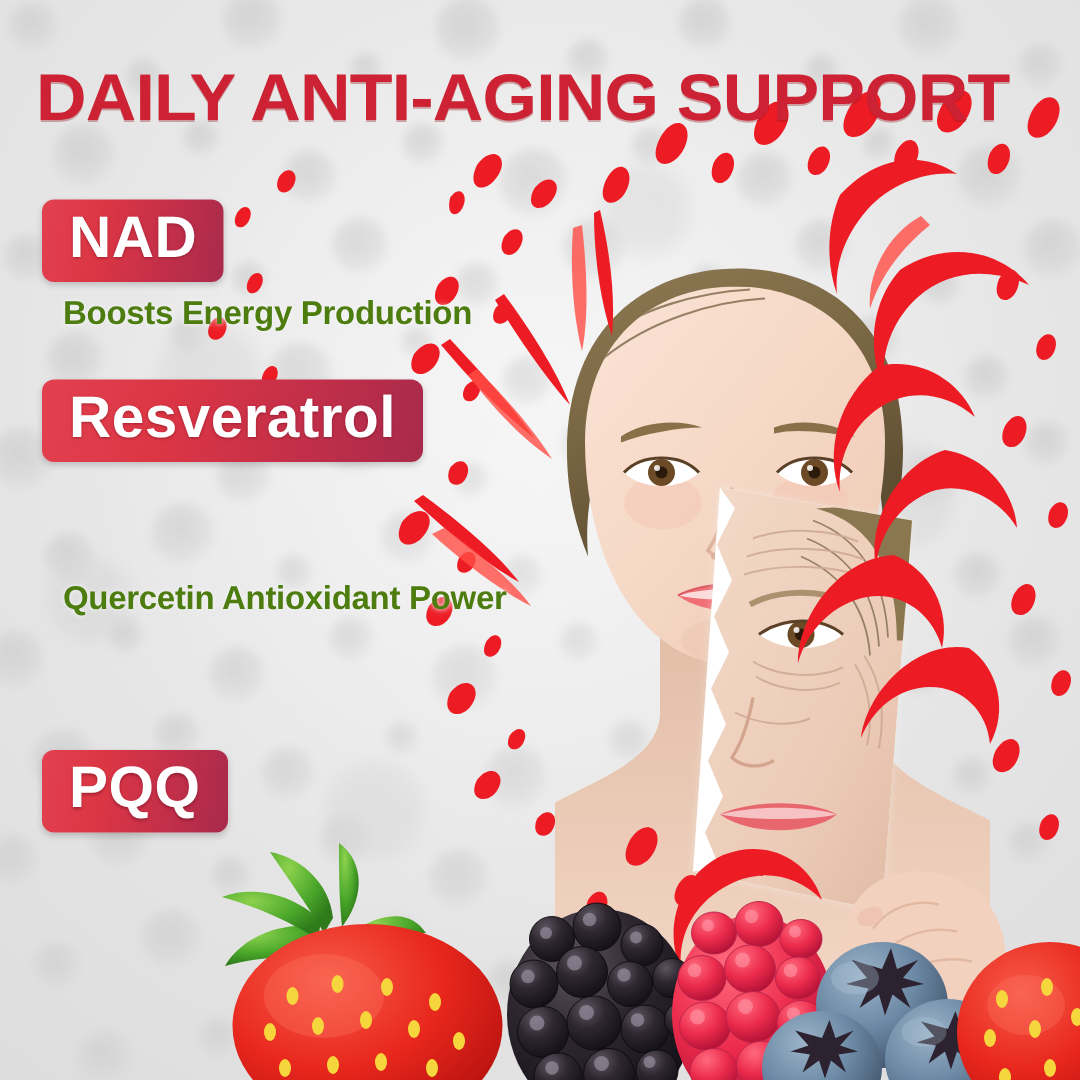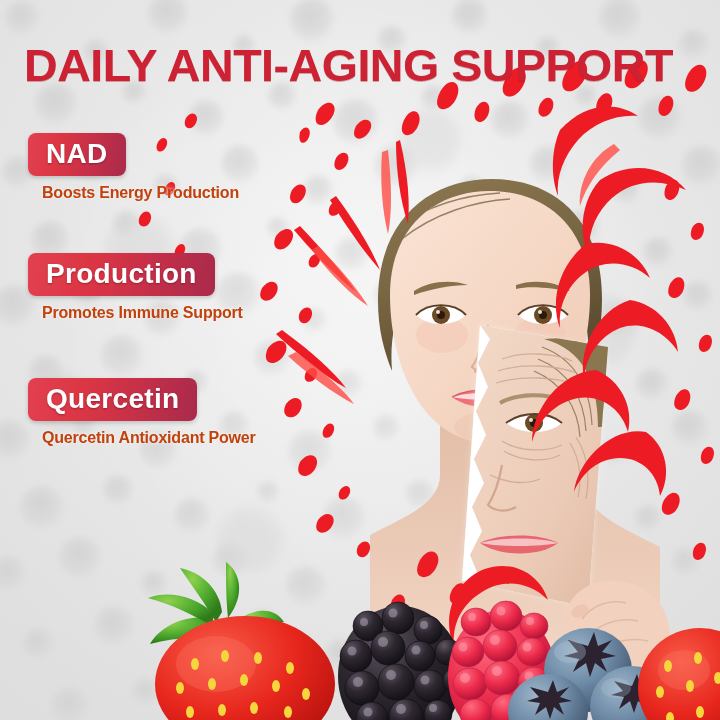--- a/index.html
+++ b/index.html
@@ -81,32 +81,32 @@
     position: absolute;
     left: 28px;
   }
   .badge {
     display: inline-block;
     padding: 6px 18px 8px 18px;
     border-radius: 8px;
     background: linear-gradient(100deg, #e24050 0%, #dc3644 32%, #c32f49 68%, #a92a4b 100%);
     box-shadow: 0 2px 4px rgba(0,0,0,0.18);
     color: #ffffff;
-    font-size: 28px;
+    font-size: 39px;
     font-weight: 700;
     line-height: 1.05;
     letter-spacing: 0.3px;
     white-space: nowrap;
     text-shadow: 0 1px 2px rgba(90,10,25,0.45);
   }
   .benefit-sub {
     margin-top: 8px;
     margin-left: 14px;
-    color: #c2410c;
-    font-size: 16px;
+    color: #4d7c0f;
+    font-size: 22px;
     font-weight: 700;
     letter-spacing: -0.2px;
     white-space: nowrap;
     text-shadow: 0 0 3px rgba(245,245,245,0.85), 0 0 6px rgba(245,245,245,0.6);
   }
 
   .b0 { top: 133px; }
   .b1 { top: 253px; }
   .b2 { top: 378px; }
   .b3 { top: 500px; }
@@ -629,27 +629,26 @@
   <div class="headline">DAILY ANTI-AGING SUPPORT</div>
 
   <div class="benefits">
 
     <div class="benefit b0">
       <div class="badge">NAD</div>
       <div class="benefit-sub">Boosts Energy Production</div>
     </div>
 
     <div class="benefit b1">
-      <div class="badge">Production</div>
-      <div class="benefit-sub">Promotes Immune Support</div>
+      <div class="badge">Resveratrol</div>
     </div>
 
     <div class="benefit b2">
-      <div class="badge">Quercetin</div>
       <div class="benefit-sub">Quercetin Antioxidant Power</div>
     </div>
 
     <div class="benefit b3">
+      <div class="badge">PQQ</div>
     </div>
 
   </div>
 
 </div>
 
 </body></html>

